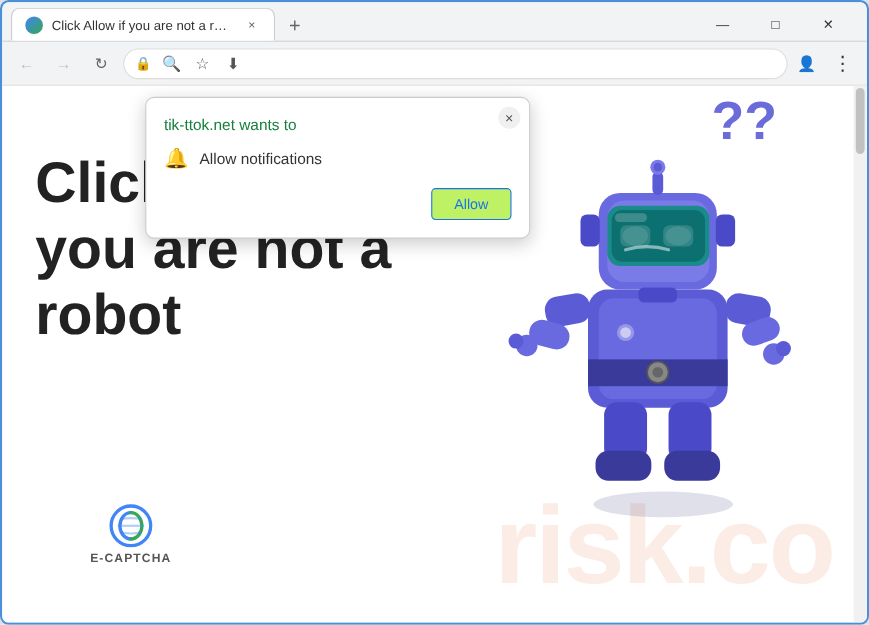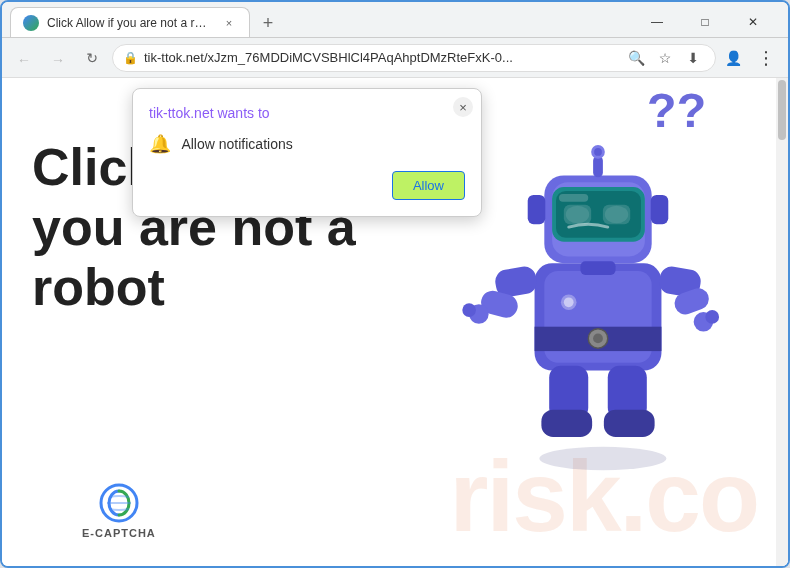--- a/index.html
+++ b/index.html
@@ -225,21 +225,21 @@
       font-size: 52px;
       font-weight: 700;
       color: #222;
       line-height: 1.15;
       width: 360px;
     }
 
     
     .ecaptcha {
       position: absolute;
-      bottom: 27px;
+      bottom: 52px;
       left: 80px;
       display: flex;
       flex-direction: column;
       align-items: center;
       gap: 4px;
     }
 
     .ecaptcha-icon {
       width: 40px;
       height: 40px;
@@ -287,21 +287,21 @@
       border-radius: 50%;
       cursor: pointer;
       font-size: 13px;
       color: #555;
       background: #f0f0f0;
     }
 
     .dialog-title {
       font-size: 14px;
       font-weight: 500;
-      color: #8b5cf6;
+      color: #15803d;
       margin-bottom: 12px;
     }
 
     .dialog-notification-row {
       display: flex;
       align-items: center;
       gap: 10px;
       margin-bottom: 16px;
     }
 
@@ -381,21 +381,20 @@
       <div class="win-btn close">✕</div>
     </div>
   </div>
 
   <div class="address-bar">
     <div class="nav-btn disabled">←</div>
     <div class="nav-btn disabled">→</div>
     <div class="nav-btn">↻</div>
     <div class="url-bar">
       <span class="url-lock">🔒</span>
-      <span class="url-text">tik-ttok.net/xJzm_76MDDiMCVSBHlCl4PAqAhptDMzRteFxK-0...</span>
       <div class="url-icons">
         <span class="url-icon-btn">🔍</span>
         <span class="url-icon-btn">☆</span>
         <span class="url-icon-btn">⬇</span>
       </div>
     </div>
     <span class="url-icon-btn">👤</span>
     <div class="menu-btn">⋮</div>
   </div>
 

